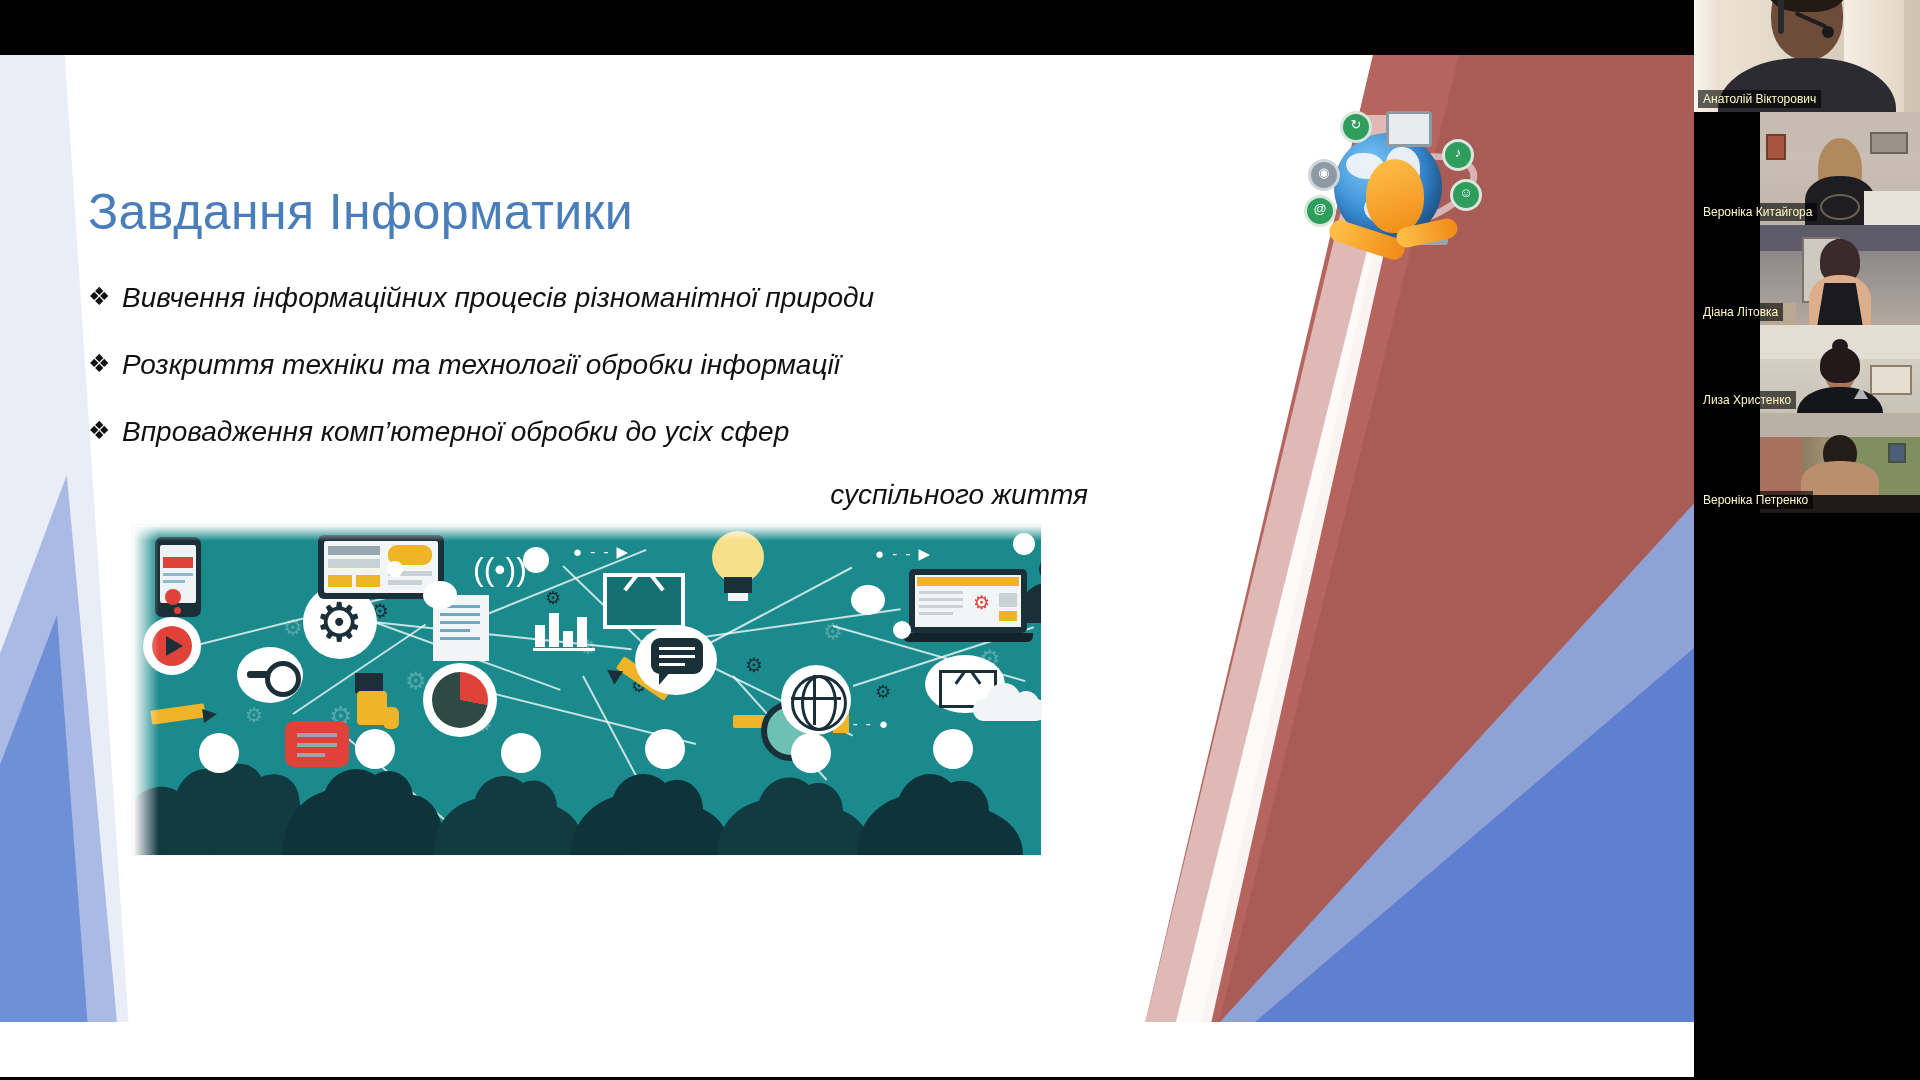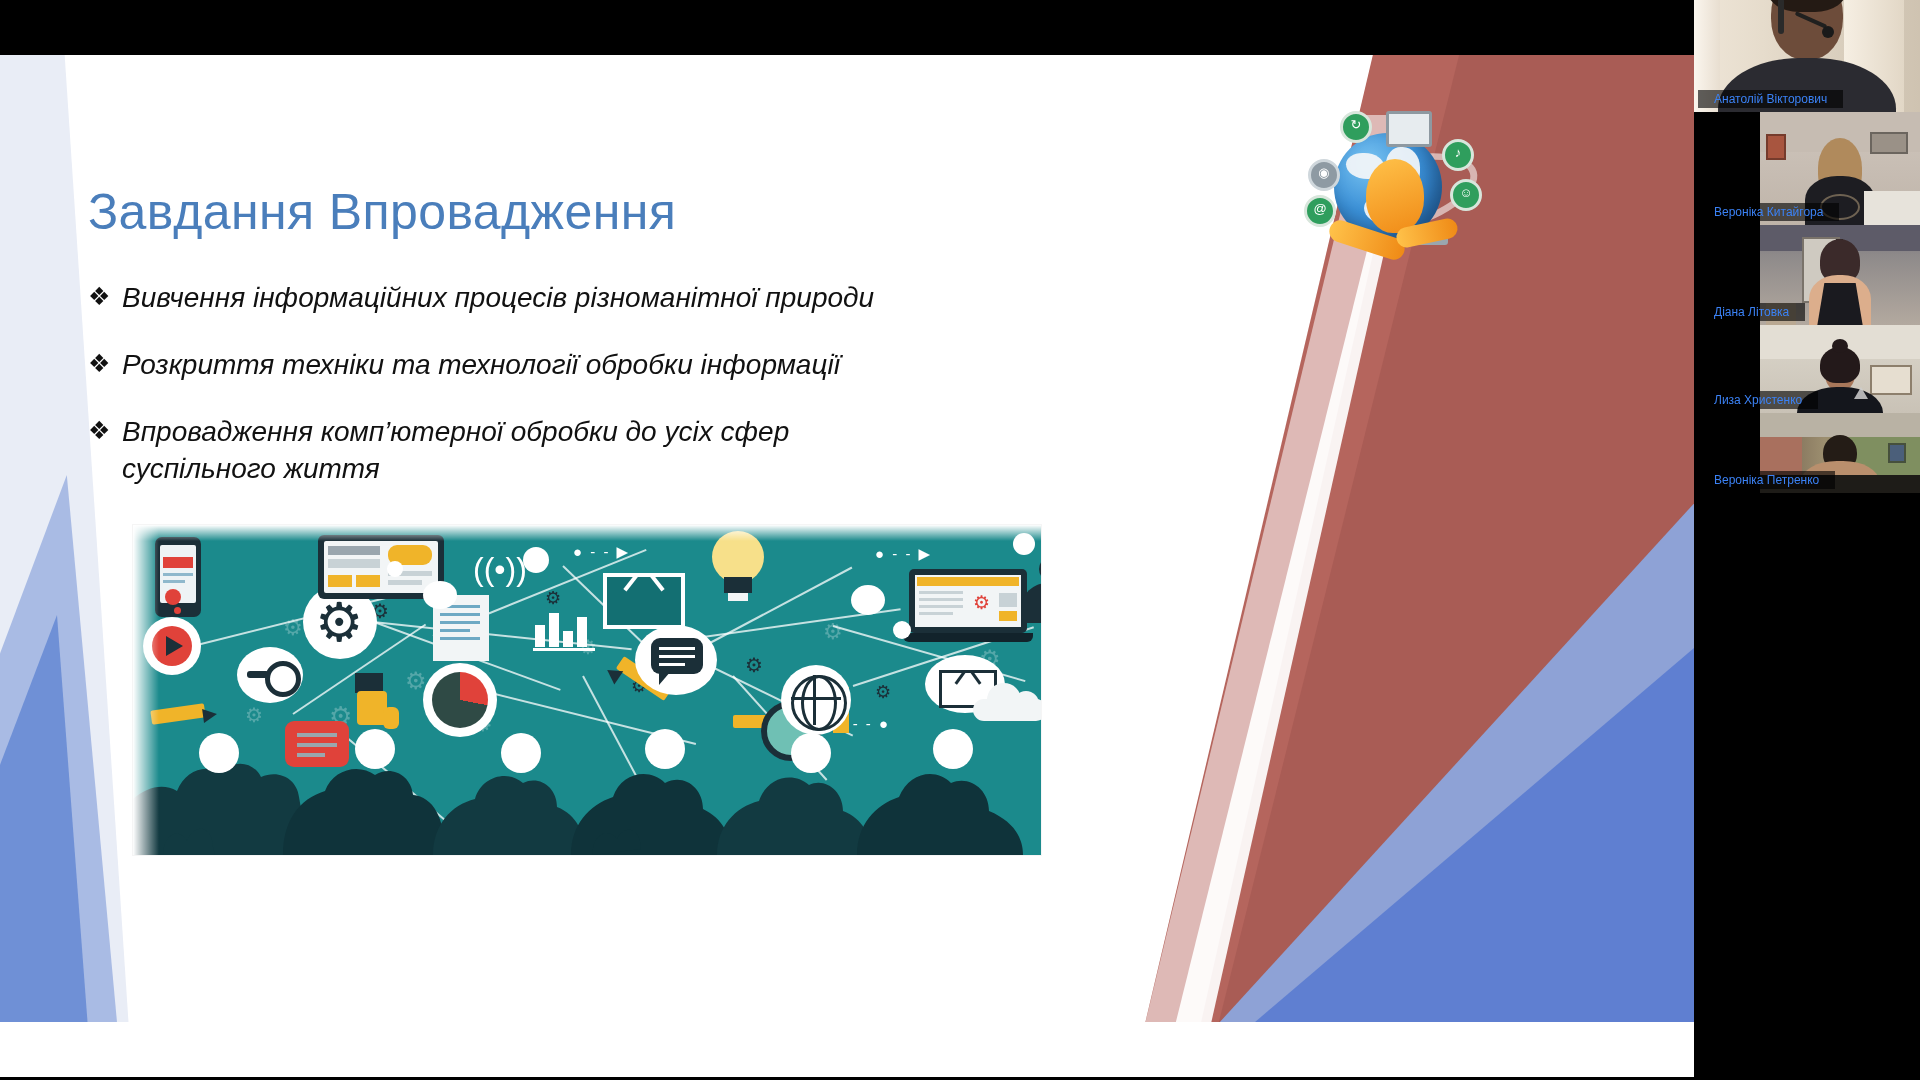--- a/index.html
+++ b/index.html
@@ -79,22 +79,22 @@
   .gear{position:absolute;color:rgba(255,255,255,.25);}
   .gear.dk{color:#1b2f38;}
   .ic{position:absolute;}
   .crowd{position:absolute;left:0;bottom:0;width:100%;height:130px;}
 
   
   #rail{position:absolute;left:1694px;top:0;width:226px;height:1080px;background:#000;}
   .tile{position:relative;width:226px;overflow:hidden;background:#1b1b1b;}
   .tile .vid{position:absolute;left:0;top:0;width:100%;height:100%;}
   .tile .nm{position:absolute;left:4px;bottom:4px;max-width:216px;
-    background:rgba(0,0,0,.62);color:#3b82f6;font-size:12px;line-height:14px;
-    padding:2px 16px;white-space:nowrap;overflow:hidden;text-overflow:ellipsis;
+    background:rgba(0,0,0,.62);color:#fef9c3;font-size:12px;line-height:14px;
+    padding:2px 5px;white-space:nowrap;overflow:hidden;text-overflow:ellipsis;
     font-family:"Liberation Sans",sans-serif;}
   .head{position:absolute;left:50%;transform:translateX(-50%);border-radius:50% 50% 46% 46%;}
   .torso{position:absolute;left:50%;transform:translateX(-50%);border-radius:46% 46% 0 0;}
   .hair{position:absolute;left:50%;transform:translateX(-50%);border-radius:50% 50% 40% 40%;}
   .frame{position:absolute;border:2px solid rgba(0,0,0,.3);background:rgba(255,255,255,.18);}
   .pillar{position:absolute;top:0;bottom:0;}
 </style>
 </head>
 <body>
 
@@ -126,36 +126,36 @@
         <div class="node-ic" style="left:16px;top:56px;background:#8e9aa3;border-color:#cfd7dc;">◉</div>
         <div class="node-ic" style="left:12px;top:92px;">@</div>
         <div class="node-ic" style="left:48px;top:8px;">↻</div>
         <div class="node-ic" style="left:150px;top:36px;">♪</div>
         <div class="node-ic" style="left:158px;top:76px;background:#2f9e5d;">☺</div>
         <div class="orange-blob"></div>
         <div class="orange-arm" style="left:36px;top:126px;width:78px;height:22px;transform:rotate(18deg);"></div>
         <div class="orange-arm" style="left:104px;top:120px;width:62px;height:20px;transform:rotate(-12deg);"></div>
       </div>
 
-      <div id="title">Завдання Впровадження</div>
+      <div id="title">Завдання Інформатики</div>
 
       <div id="bullets">
         <div class="bullet">
           <span class="bmark">❖</span>
           <span class="btext">Вивчення інформаційних процесів різноманітної природи</span>
         </div>
         <div class="bullet">
           <span class="bmark">❖</span>
           <span class="btext">Розкриття техніки та технології обробки інформації</span>
         </div>
         <div class="bullet">
           <span class="bmark">❖</span>
           <span style="flex:1 1 auto;">
             <span class="btext justify" style="display:block;">Впровадження комп’ютерної обробки до усіх сфер</span>
-            <span class="btext" style="display:block;">суспільного життя</span>
+            <span class="btext" style="display:block;margin-top:26px;text-align:right;">суспільного життя</span>
           </span>
         </div>
       </div>
 
       <div id="info">
 
         <div class="line" style="left:60px;top:120px;width:210px;transform:rotate(-14deg);"></div>
         <div class="line" style="left:160px;top:188px;width:160px;transform:rotate(-34deg);"></div>
         <div class="line" style="left:230px;top:92px;width:210px;transform:rotate(20deg);"></div>
         <div class="line" style="left:240px;top:96px;width:260px;transform:rotate(6deg);"></div>
@@ -432,21 +432,21 @@
         <div class="head" style="top:30px;width:30px;height:36px;background:#a8775a;"></div>
         <div class="hair" style="top:22px;width:40px;height:36px;background:#23191a;"></div>
         <div style="position:absolute;left:50%;transform:translateX(-50%);top:14px;width:16px;height:14px;border-radius:50%;background:#23191a;"></div>
         <div class="torso" style="top:62px;width:86px;height:56px;background:#14161c;"></div>
         <div style="position:absolute;left:94px;bottom:14px;width:14px;height:12px;background:#cfcfcf;
              clip-path:polygon(50% 0,100% 100%,0 100%);opacity:.85;"></div>
       </div>
       <div class="nm">Лиза Христенко</div>
     </div>
 
-    <div class="tile" style="height:80px;background:#000;">
+    <div class="tile" style="height:100px;background:#000;">
       <div class="vid" style="left:66px;width:160px;background:linear-gradient(90deg,#6d5a4a 0%,#9c8e6f 40%,#7c8f5e 100%);">
         <div style="position:absolute;left:0;top:0;width:100%;height:24px;background:#b9b2a4;"></div>
         <div style="position:absolute;left:0;top:24px;width:42px;height:58px;background:#a9705e;"></div>
         <div style="position:absolute;right:0;top:24px;width:74px;height:58px;background:#7f8f60;"></div>
         <div class="frame" style="right:14px;top:30px;width:14px;height:16px;background:#4b5f7a;border-color:#46503c;"></div>
         <div class="head" style="top:22px;width:34px;height:36px;background:#241c16;"></div>
         <div class="torso" style="top:48px;width:78px;height:44px;background:#b98f6d;"></div>
         <div style="position:absolute;left:0;bottom:0;width:100%;height:18px;background:#1e1c18;"></div>
       </div>
       <div class="nm">Вероніка Петренко</div>

